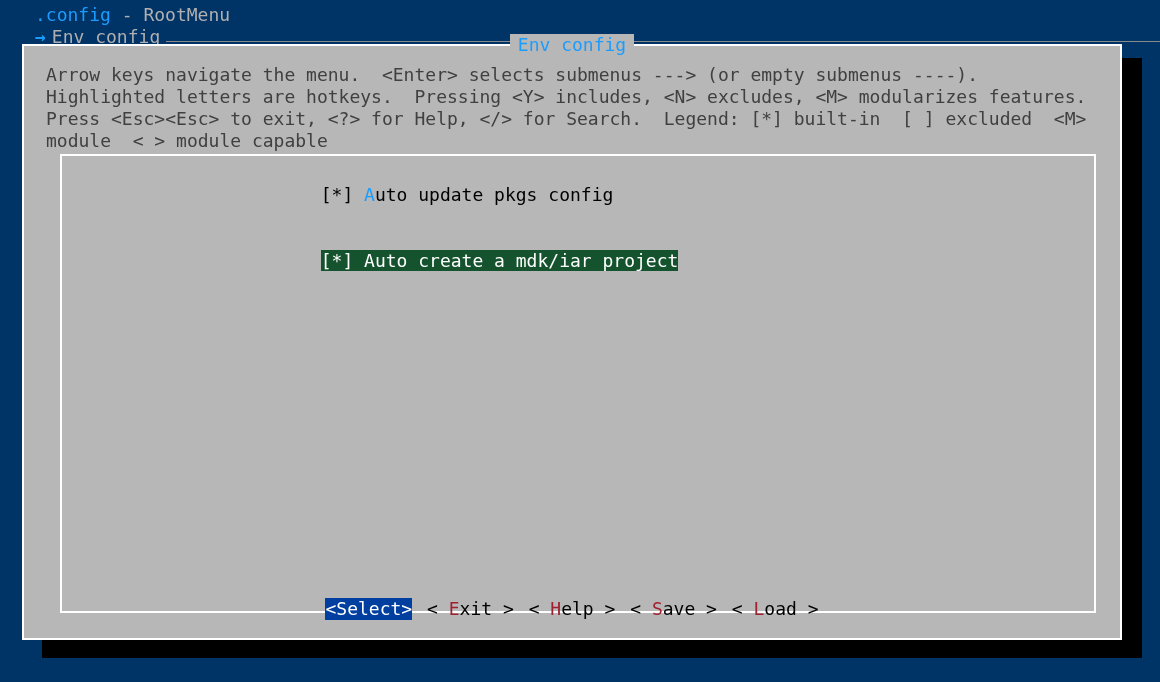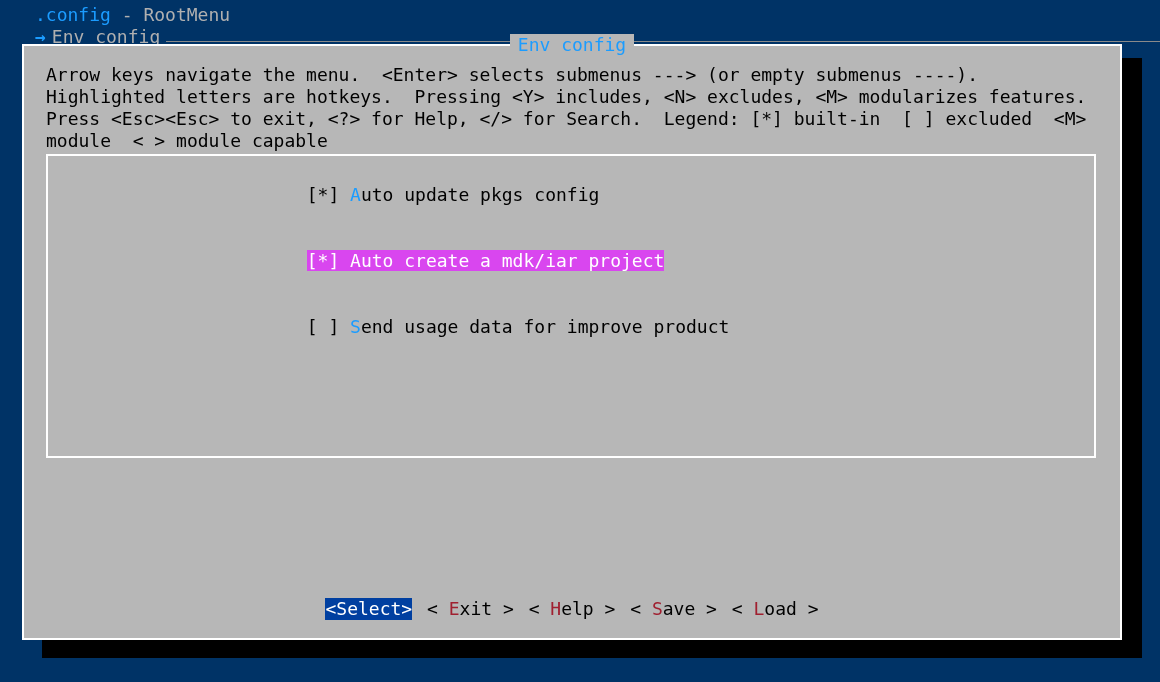--- a/index.html
+++ b/index.html
@@ -71,46 +71,46 @@
     text-align: center;
   }
   .panel-title {
     background: #b7b7b7;
     color: #1b9cff;
     padding: 0 8px;
   }
 
   .instructions {
     padding: 18px 22px 6px 22px;
-    color: #000000;
+    color: #404040;
     white-space: pre-wrap;
   }
 
   .menu-box {
     position: absolute;
-    left: 22px;
+    left: 36px;
     top: 108px;
     right: 24px;
-    height: 304px;
+    height: 459px;
     border: 2px solid #ffffff;
     box-sizing: border-box;
     padding: 6px 6px 6px 6px;
     color: #000;
   }
 
   .menu-line {
     white-space: pre;
     padding: 0;
     font-family: inherit;
   }
   .menu-indent { display:inline-block; width: 166px; }
 
   .hotkey { color: #1b9cff; }
   .hl-span {
-    background: #d946ef;
+    background: #14532d;
     color: #ffffff;
   }
   .hl-span .hotkey { color: #ffffff; }
 
   .button-row {
     position: absolute;
     bottom: 18px;
     left: 0;
     right: 0;
     text-align: center;
@@ -153,23 +153,20 @@
 
     <div class="instructions">Arrow keys navigate the menu.  &lt;Enter&gt; selects submenus ---&gt; (or empty submenus ----).  Highlighted letters are hotkeys.  Pressing &lt;Y&gt; includes, &lt;N&gt; excludes, &lt;M&gt; modularizes features.  Press &lt;Esc&gt;&lt;Esc&gt; to exit, &lt;?&gt; for Help, &lt;/&gt; for Search.  Legend: [*] built-in  [ ] excluded  &lt;M&gt; module  &lt; &gt; module capable</div>
 
     <div class="menu-box">
       <div class="menu-line">
         <span class="menu-indent"></span><span>[*]</span> <span class="hotkey">A</span><span>uto update pkgs config</span>
       </div>
       <div class="menu-line">
         <span class="menu-indent"></span><span class="hl-span"><span>[*]</span> <span class="hotkey">A</span><span>uto create a mdk/iar project</span></span>
       </div>
-      <div class="menu-line">
-        <span class="menu-indent"></span><span>[ ]</span> <span class="hotkey">S</span><span>end usage data for improve product</span>
-      </div>
     </div>
 
     <div class="button-row">
       <span class="btn active"><span>&lt;</span><span class="hot">S</span><span>elect</span><span>&gt;</span></span>
       <span class="btn"><span>&lt; </span><span class="hot">E</span><span>xit</span><span> &gt;</span></span>
       <span class="btn"><span>&lt; </span><span class="hot">H</span><span>elp</span><span> &gt;</span></span>
       <span class="btn"><span>&lt; </span><span class="hot">S</span><span>ave</span><span> &gt;</span></span>
       <span class="btn"><span>&lt; </span><span class="hot">L</span><span>oad</span><span> &gt;</span></span>
     </div>
 

